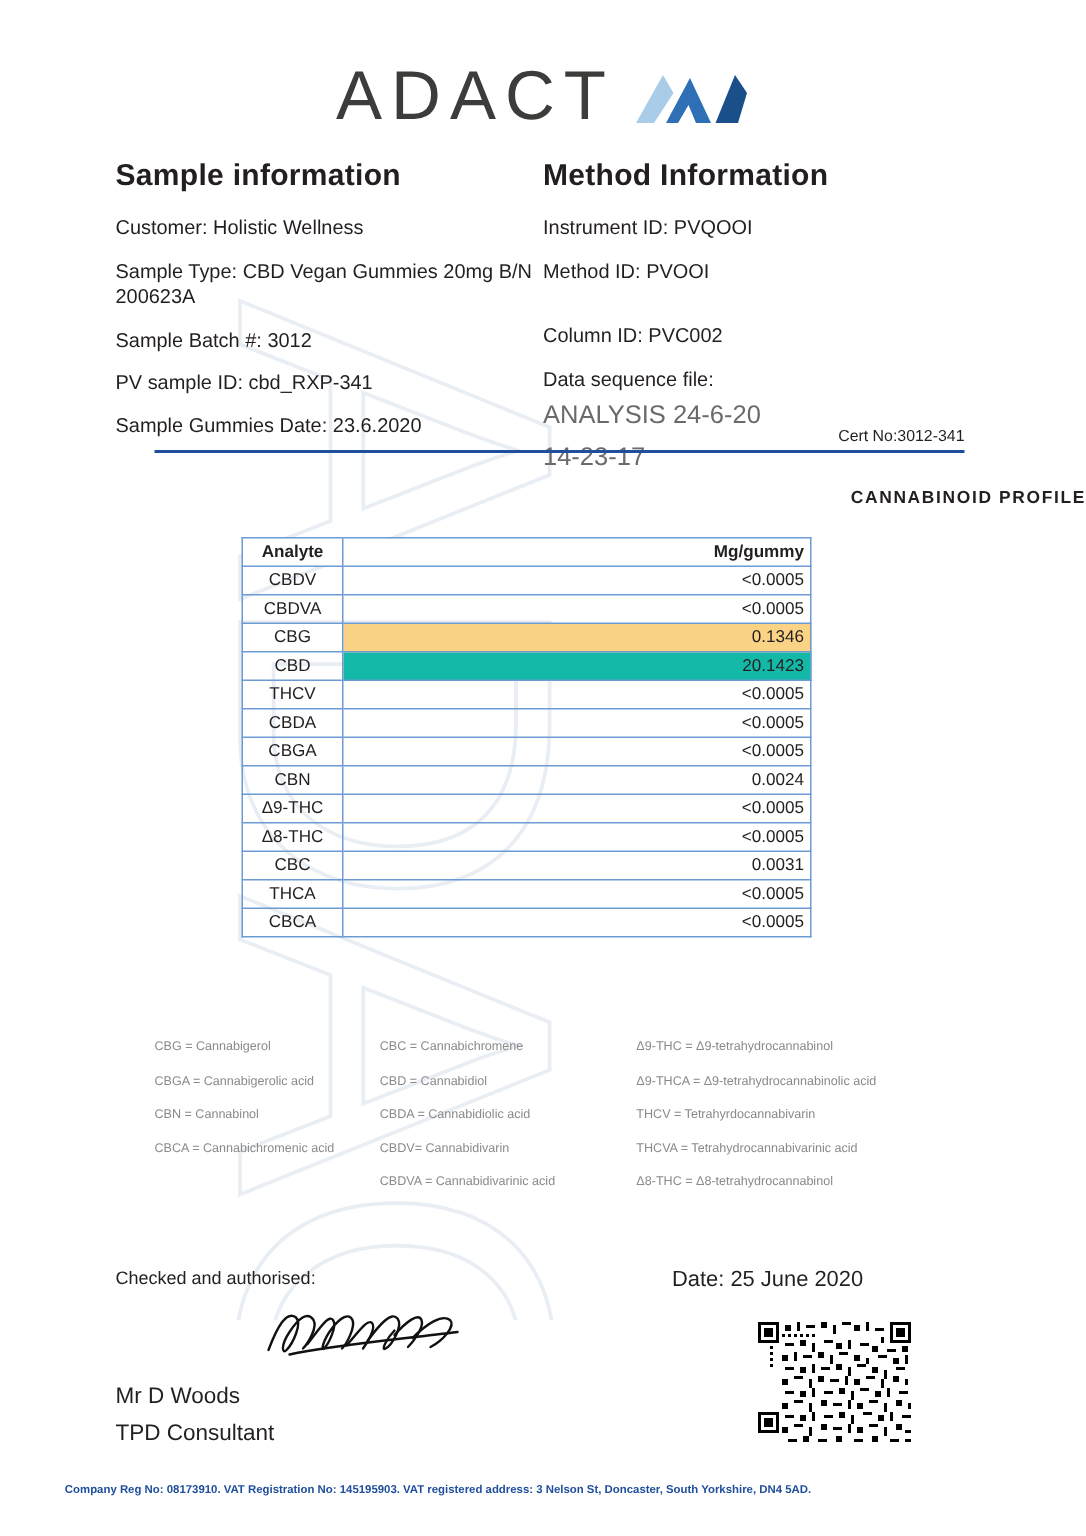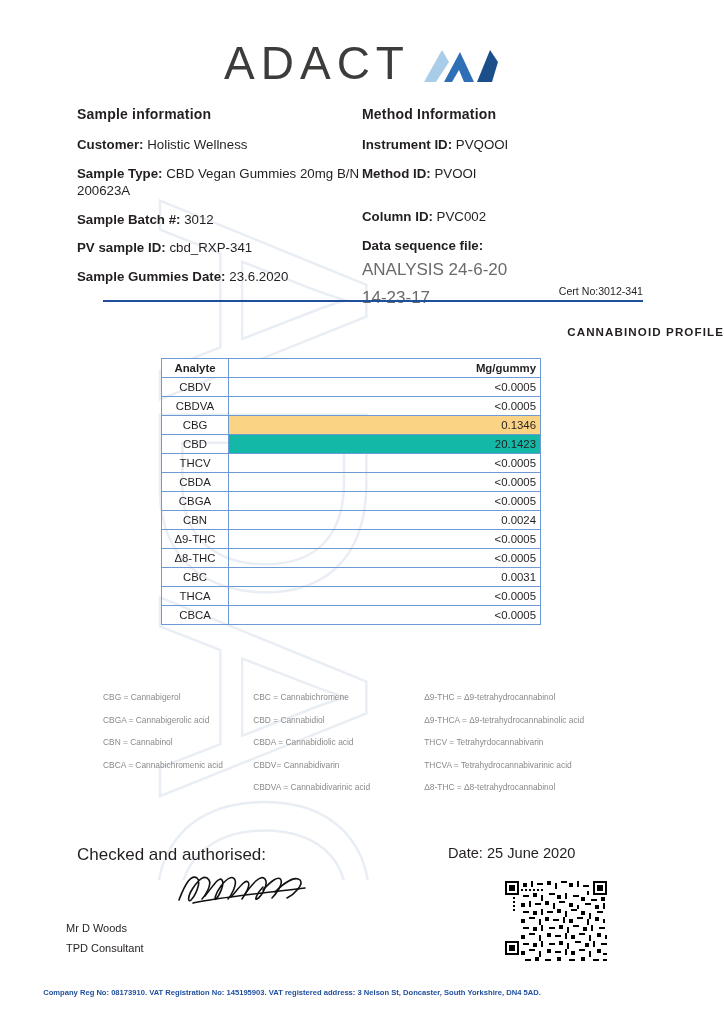--- a/index.html
+++ b/index.html
@@ -77,34 +77,34 @@
     top: 0;
     width: 290px;
   }
   .col-right {
     position: absolute;
     left: 362px;
     top: 0;
     width: 320px;
   }
   .sect-title {
-    font-size: 14px;
+    font-size: 20px;
     font-weight: bold;
     color: #231f20;
     margin: 0 0 14px 0;
     letter-spacing: 0.2px;
   }
   .fld {
     font-size: 13.3px;
     margin-bottom: 11px;
     line-height: 1.32;
     color: #231f20;
   }
   .lbl {
-    font-weight: bold;
+    font-weight: normal;
   }
   .val {
     font-weight: normal;
   }
   .fld.tight { margin-bottom: 3px; }
   .dseq {
     font-size: 17px;
     color: #6a6a6a;
     display: flex;
     gap: 8px;
@@ -188,42 +188,42 @@
   .legend .lcol.c1 { width: 172px; padding-left: 3px;}
   .legend .lcol.c2 { width: 148px; }
   .legend .lcol.c3 { width: 220px; }
   .legend .litem { margin-bottom: 12.5px; white-space: nowrap; }
 
   
   .checked {
     position: absolute;
     top: 845px;
     left: 77px;
-    font-size: 17px;
+    font-size: 12px;
     color: #231f20;
   }
   .datetxt {
     position: absolute;
     top: 845px;
     left: 448px;
     font-size: 14.6px;
     color: #231f20;
   }
   .sig {
     position: absolute;
     top: 866px;
     left: 175px;
     width: 140px;
     height: 45px;
   }
   .signer {
     position: absolute;
     top: 922px;
-    left: 66px;
-    font-size: 11px;
+    left: 77px;
+    font-size: 15px;
     color: #231f20;
   }
   .signer .l2 { margin-top: 8px; }
 
   
   .qr {
     position: absolute;
     top: 879px;
     left: 503px;
     width: 106px;

